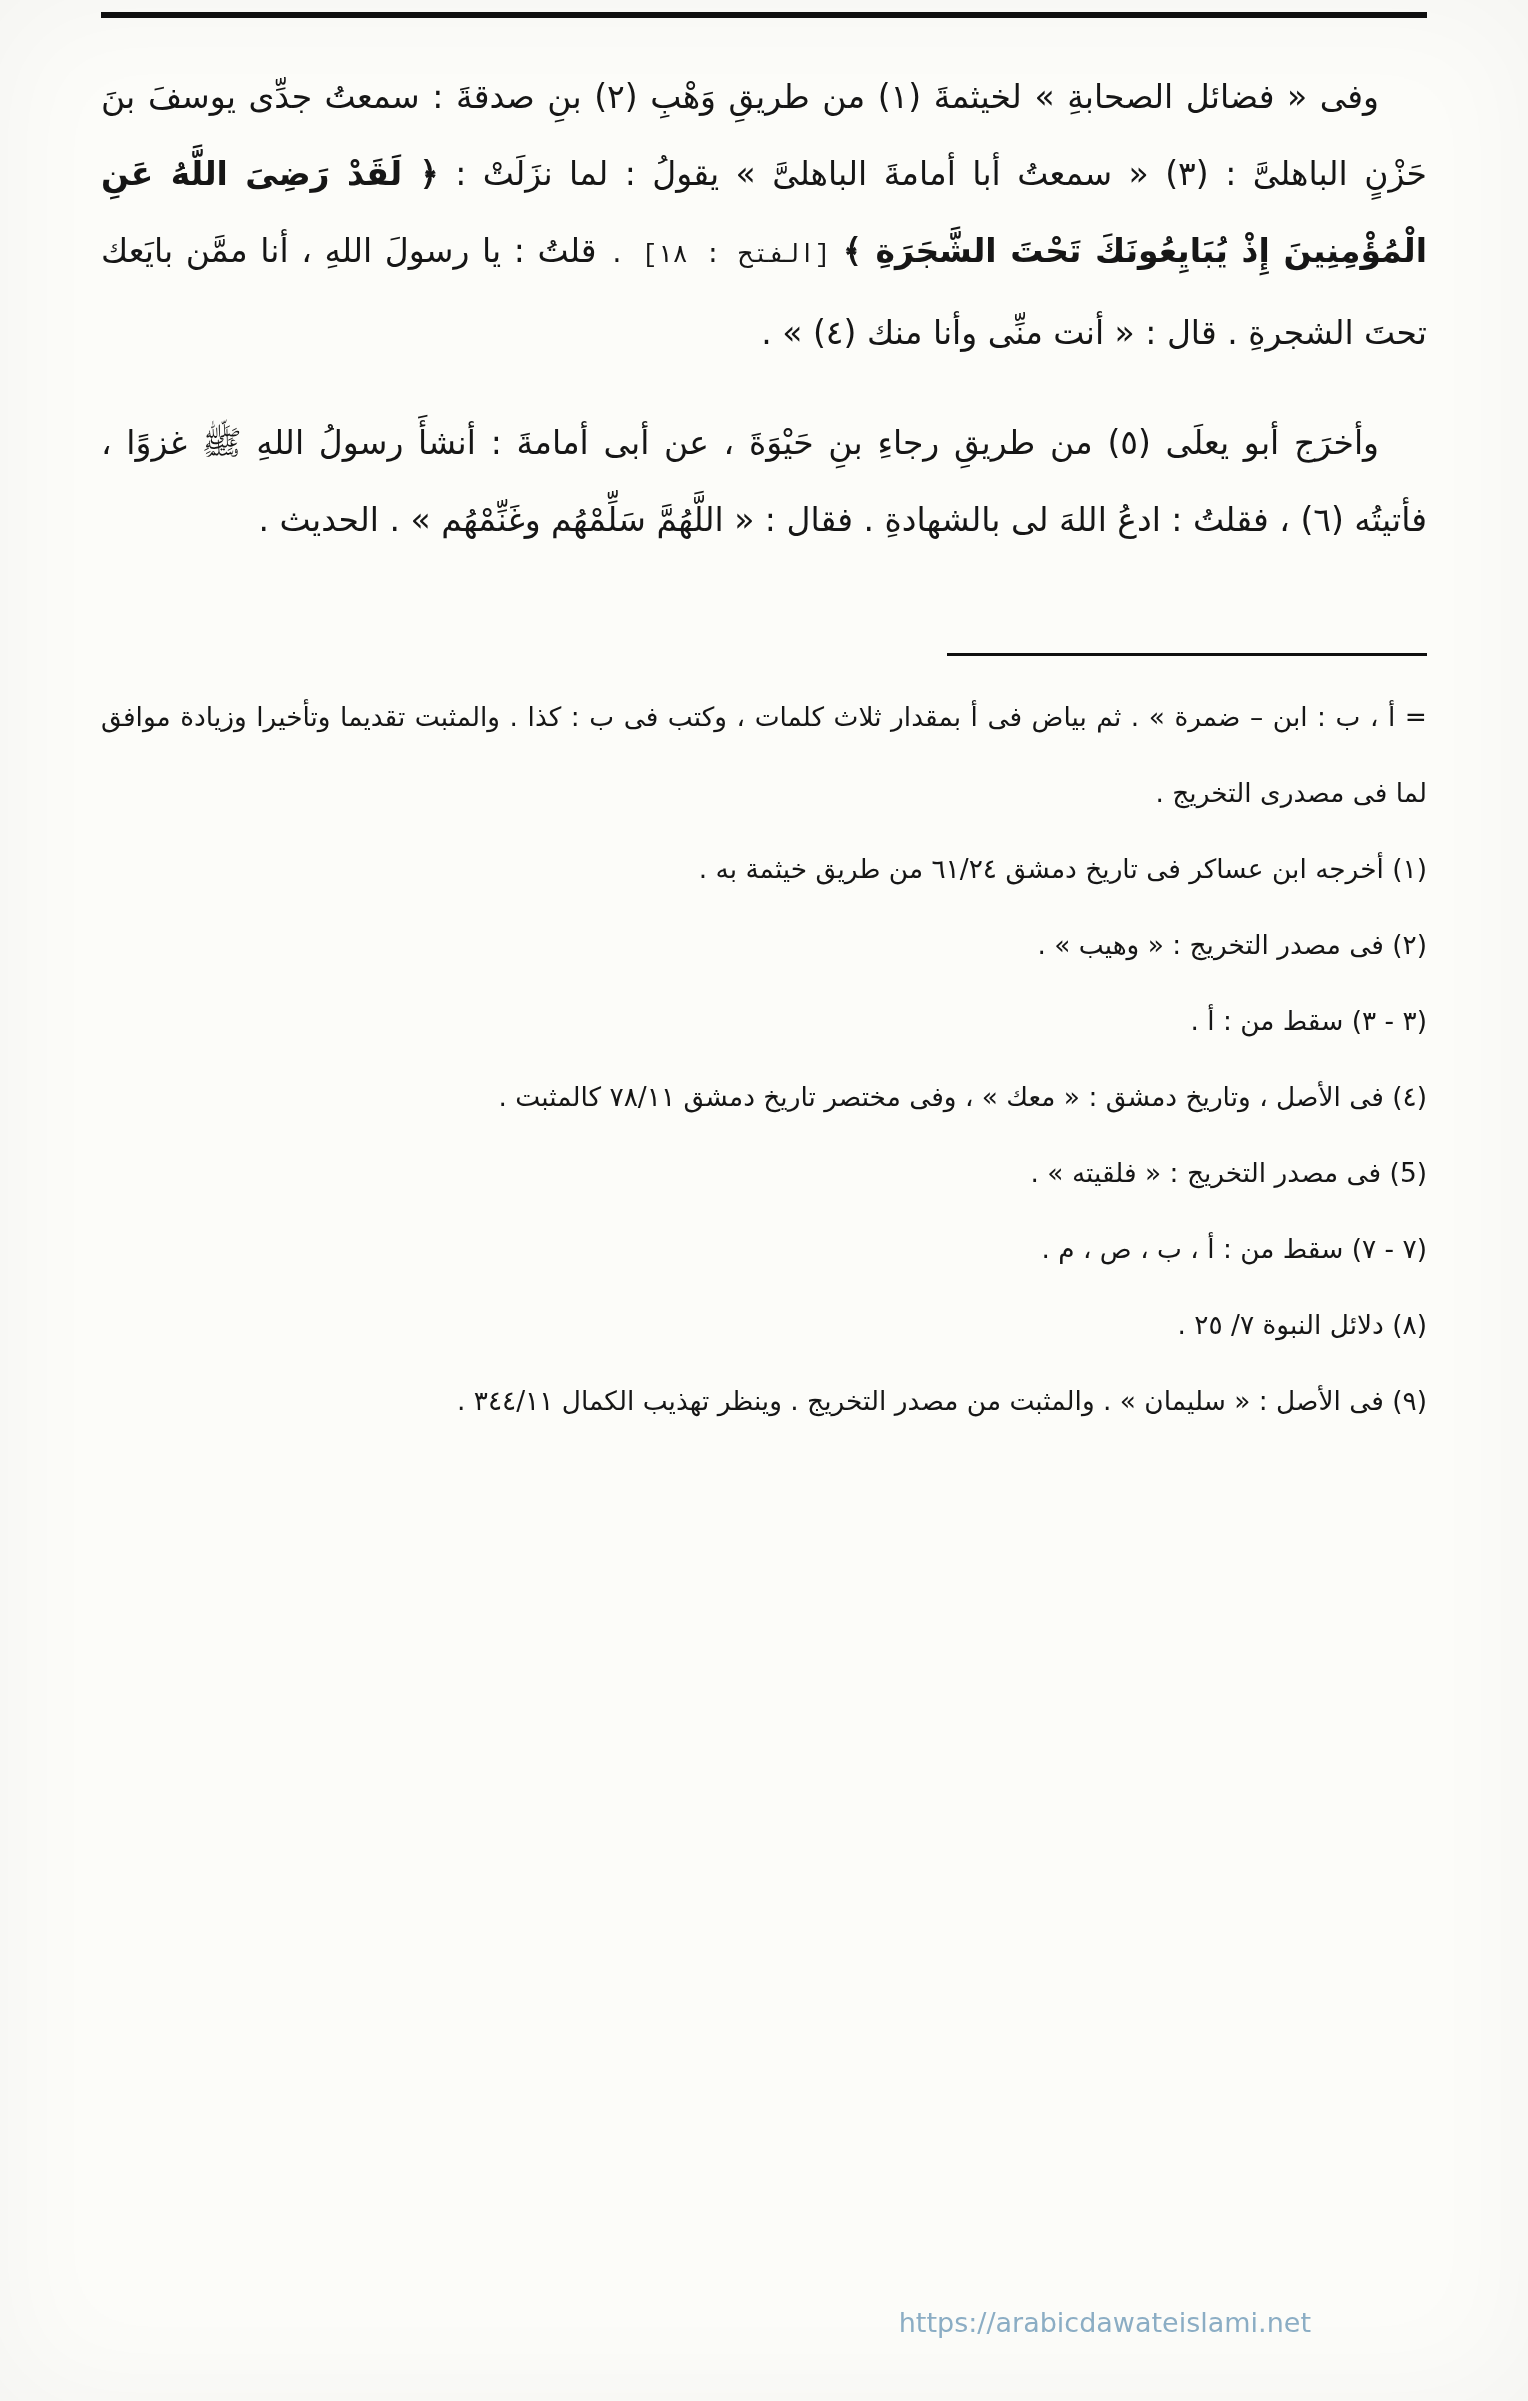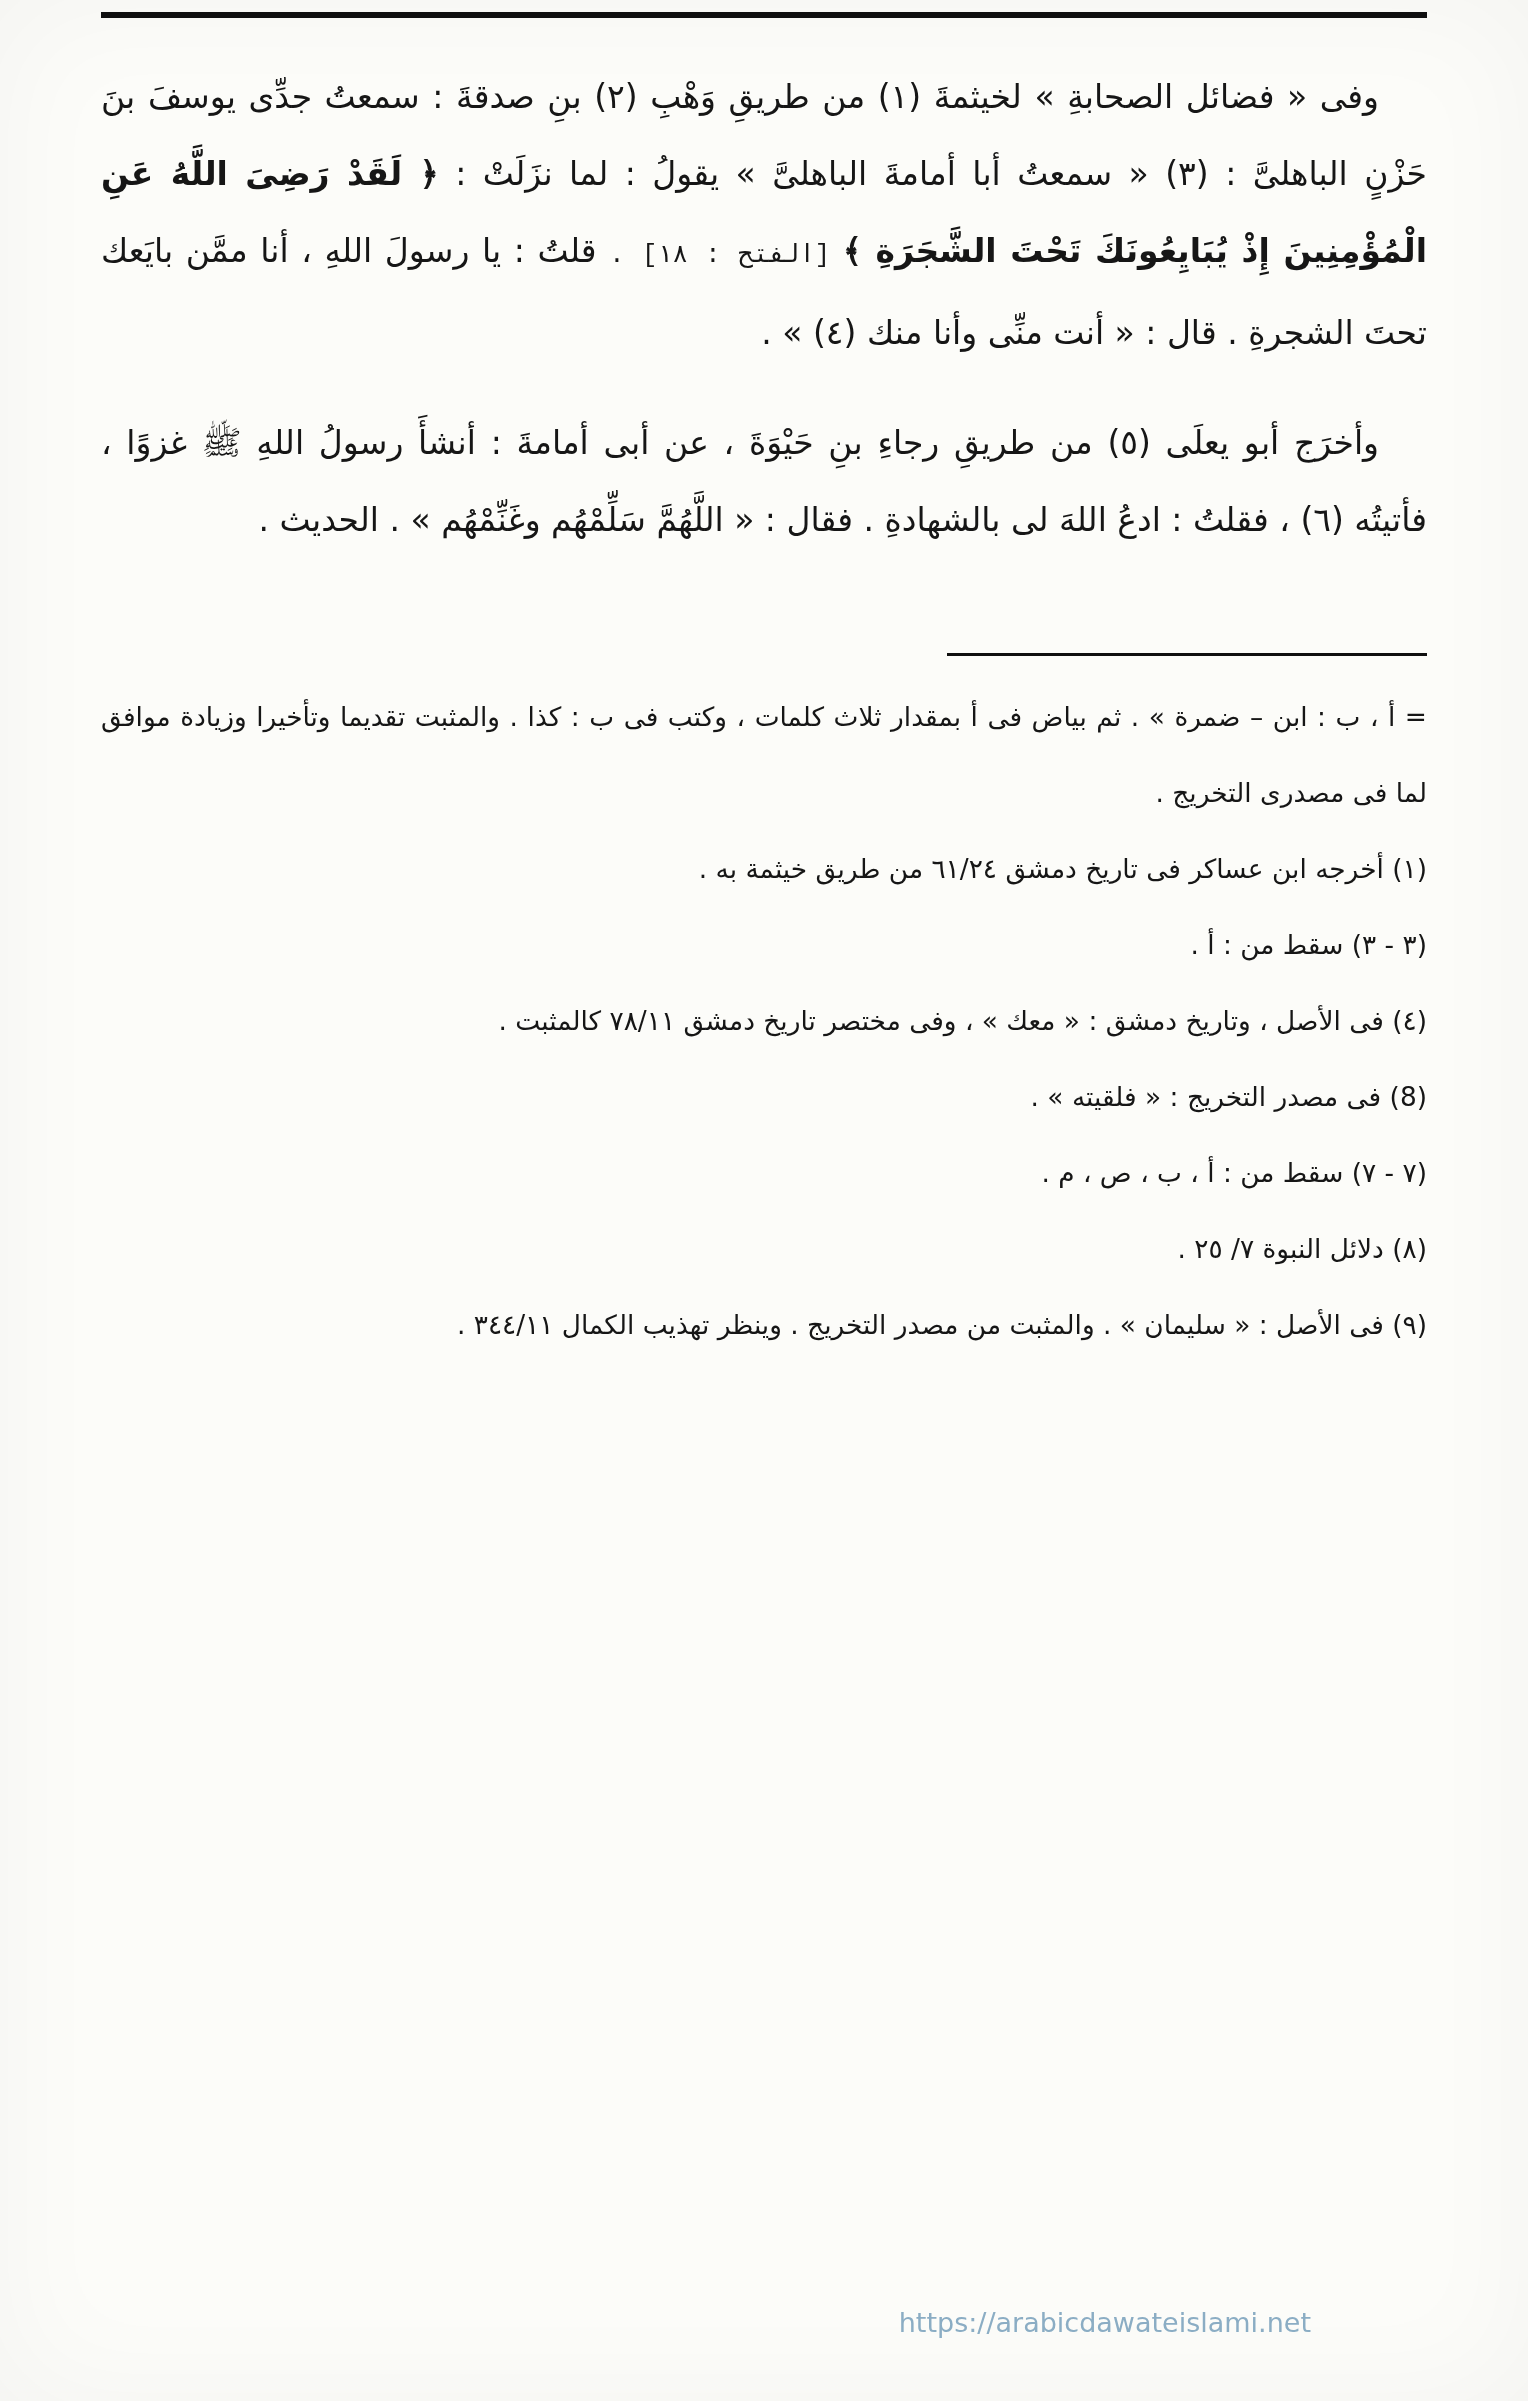--- a/index.html
+++ b/index.html
@@ -112,23 +112,24 @@
         <span>قلتُ : يا رسولَ اللهِ ، أنا ممَّن بايَعك تحتَ الشجرةِ . قال : « أنت منِّى وأنا منك (٤) » .</span>
       </p>
       <p class="para">وأخرَج أبو يعلَى (٥) من طريقِ رجاءِ بنِ حَيْوَةَ ، عن أبى أمامةَ : أنشأَ رسولُ اللهِ ﷺ غزوًا ، فأتيتُه (٦) ، فقلتُ : ادعُ اللهَ لى بالشهادةِ . فقال : « اللَّهُمَّ سَلِّمْهُم وغَنِّمْهُم » . الحديث .</p>
     </main>
 
     <div class="fn-rule"></div>
 
     <section class="footnotes">
       <p class="footnote">= أ ، ب : ابن – ضمرة » . ثم بياض فى أ بمقدار ثلاث كلمات ، وكتب فى ب : كذا . والمثبت تقديما وتأخيرا وزيادة موافق لما فى مصدرى التخريج .</p>
       <p class="footnote">(١) أخرجه ابن عساكر فى تاريخ دمشق ٦١/٢٤ من طريق خيثمة به .</p>
+      <p class="footnote">(٢) فى مصدر التخريج : « وهيب » .</p>
       <p class="footnote">(٣ - ٣) سقط من : أ .</p>
       <p class="footnote">(٤) فى الأصل ، وتاريخ دمشق : « معك » ، وفى مختصر تاريخ دمشق ٧٨/١١ كالمثبت .</p>
-      <p class="footnote">(8) فى مصدر التخريج : « فلقيته » .</p>
+      <p class="footnote">(5) فى مصدر التخريج : « فلقيته » .</p>
       <p class="footnote">(٧ - ٧) سقط من : أ ، ب ، ص ، م .</p>
       <p class="footnote">(٨) دلائل النبوة ٧/ ٢٥ .</p>
       <p class="footnote">(٩) فى الأصل : « سليمان » . والمثبت من مصدر التخريج . وينظر تهذيب الكمال ٣٤٤/١١ .</p>
     </section>
 
   </div>
 
   <div class="watermark">https://arabicdawateislami.net</div>
 </div>
 

